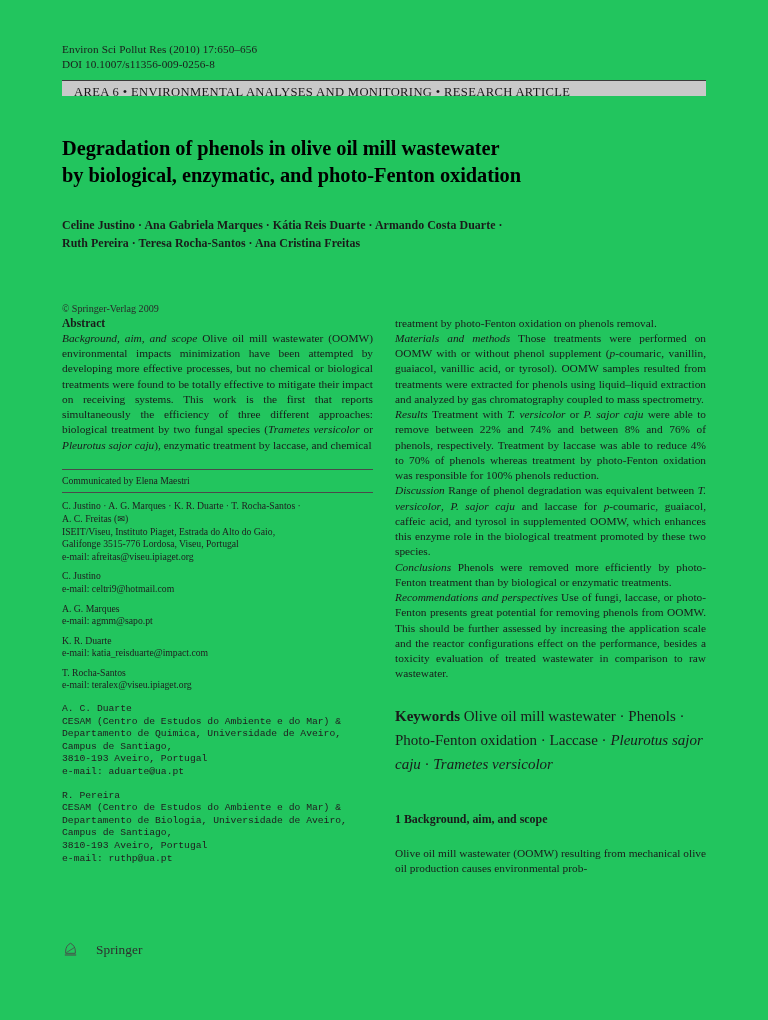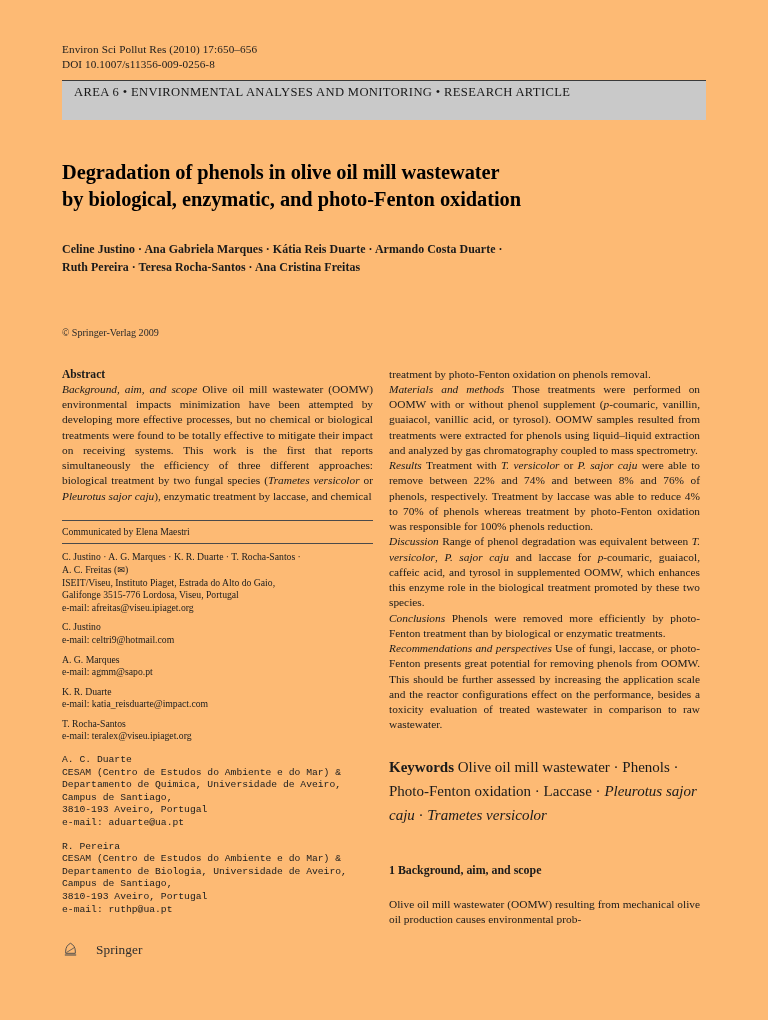--- a/index.html
+++ b/index.html
@@ -13,21 +13,21 @@
     font-family: "Liberation Serif", "DejaVu Serif", serif;
     color: #1a1a1a;
     overflow: hidden;
     position: relative;
   }
   .page {
     position: absolute;
     left: 0; top: 0;
     width: 768px;
     height: 1020px;
-    background: #fdba74;
+    background: #22c55e;
   }
   .content {
     position: absolute;
     left: 62px;
     top: 42px;
     width: 644px;
   }
 
   
   .journal-ref {
@@ -35,21 +35,21 @@
     line-height: 14.5px;
     letter-spacing: 0.1px;
     color: #1b1b1b;
   }
   .rule-top {
     border-top: 1.1px solid #3a3a3a;
     margin-top: 9px;
   }
   .area-banner {
     background: #c9c9c9;
-    height: 39px;
+    height: 15px;
     line-height: 23px;
     padding-left: 12px;
     font-size: 12.6px;
     letter-spacing: 0.35px;
     color: #161616;
     white-space: nowrap;
   }
 
   
   .title {
@@ -76,23 +76,22 @@
     font-size: 10.1px;
     line-height: 13.5px;
     color: #2a2a2a;
   }
   .copyright-sym {
     font-size: 9.6px;
   }
 
   
   .cols {
-    margin-top: 27px;
     display: flex;
-    gap: 16px;
+    gap: 22px;
   }
   .col {
     width: 311px;
   }
   .col p, .col div.tx {
     margin: 0;
     font-size: 11.35px;
     line-height: 15.25px;
     text-align: justify;
     text-justify: inter-word;

